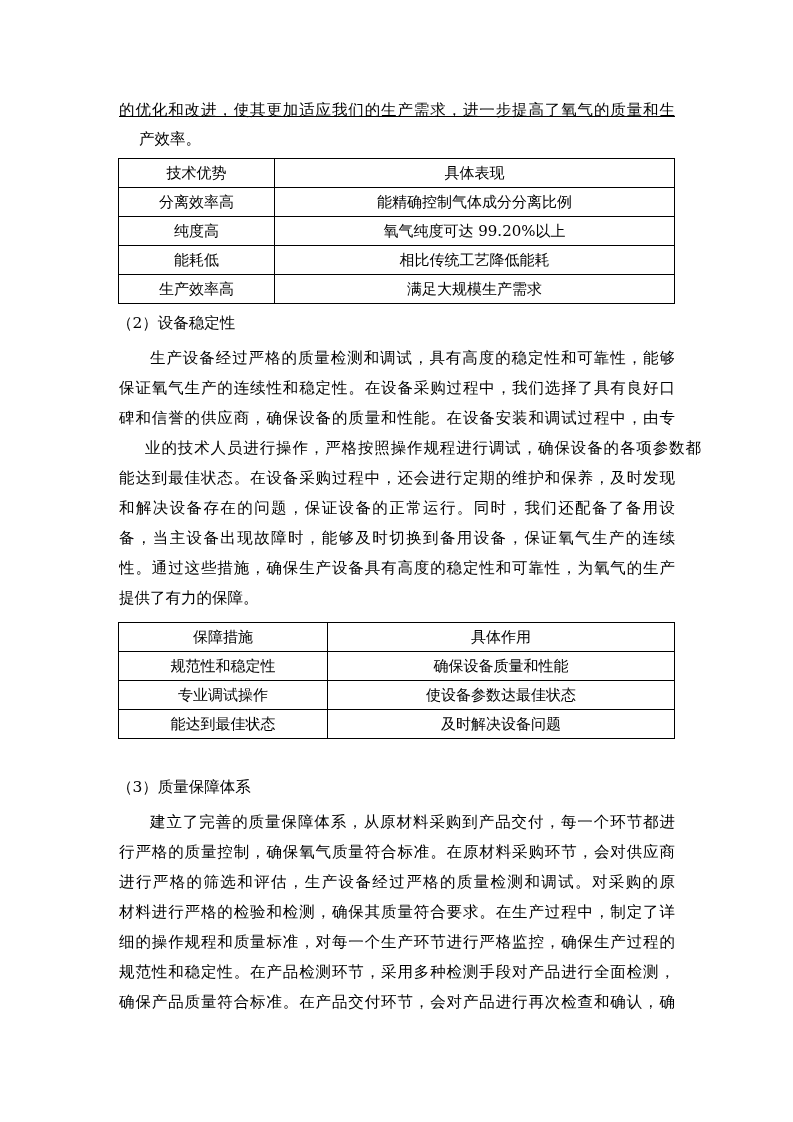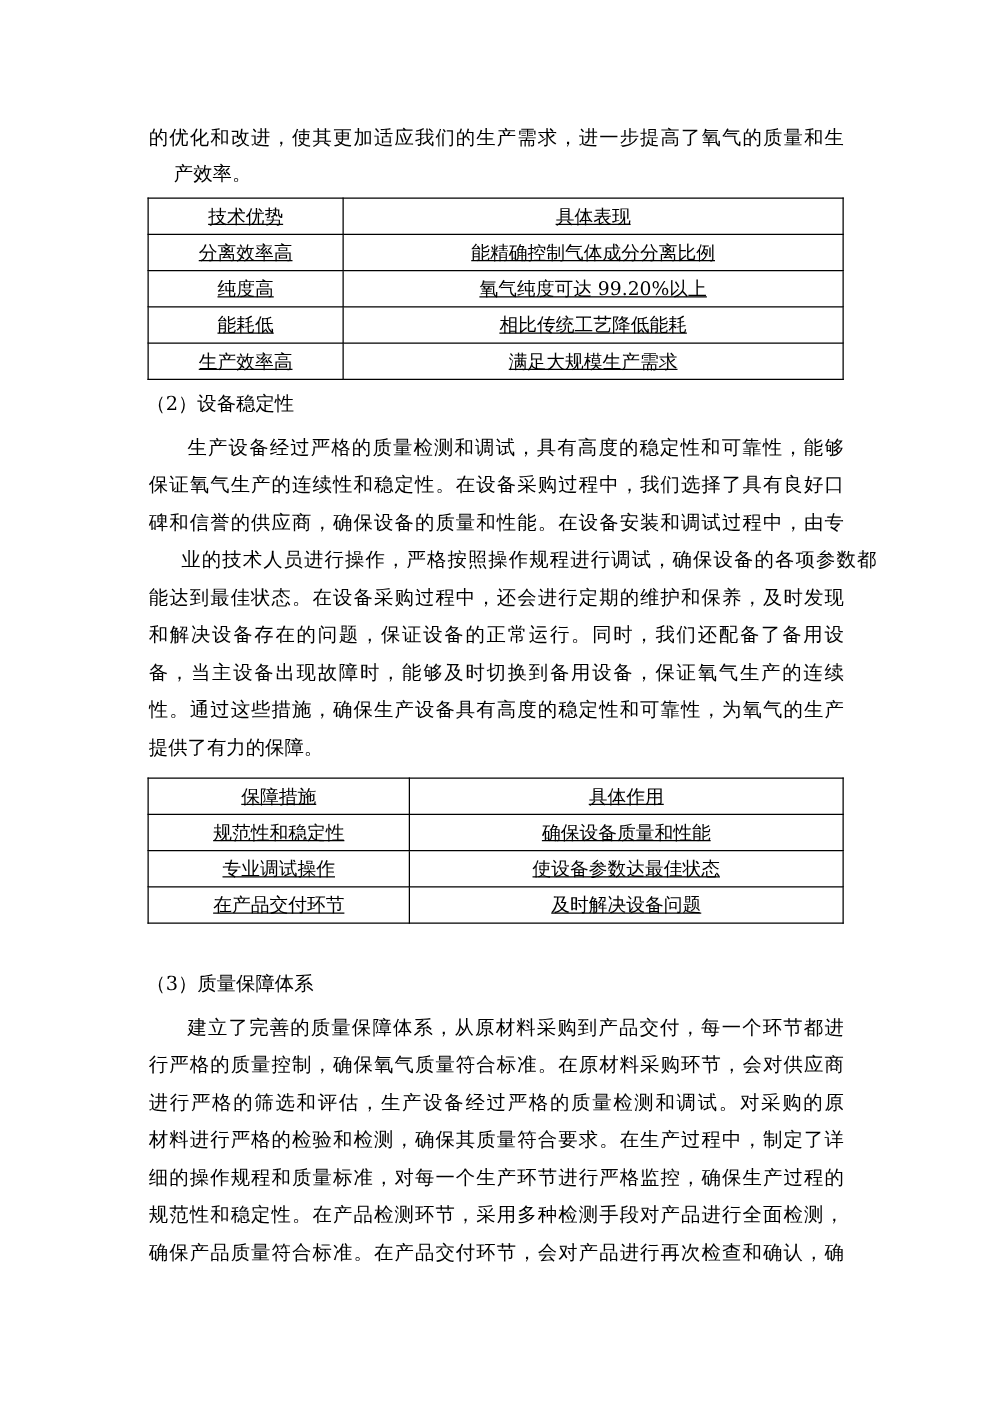--- a/index.html
+++ b/index.html
@@ -47,39 +47,38 @@
       height: 29px;
       line-height: 29px;
       white-space: nowrap;
     }
     table.doc-table {
       position: absolute;
       left: -1px;
       border-collapse: collapse;
       width: 556px;
       table-layout: fixed;
-      text-decoration: underline;
     }
     table.doc-table td {
       border: 1.3px solid #000000;
       height: 28px;
       padding: 0;
       text-align: center;
       vertical-align: middle;
       font-size: 15px;
       line-height: 28px;
       white-space: nowrap;
     }
   </style>
 </head>
 <body>
 
 <div class="page">
 
-  <div class="line" style="top:0px;">的优化和改进，使其更加适应我们的生产需求，进一步提高了氧气的质量和生</div>
+  <div class="line" style="top:0px;text-decoration:underline;">的优化和改进，使其更加适应我们的生产需求，进一步提高了氧气的质量和生</div>
   <div class="line last" style="top:29px;margin-left:20px;">产效率。</div>
 
   <table class="doc-table" style="top:62px;">
     <colgroup>
       <col style="width:156px;">
       <col style="width:400px;">
     </colgroup>
     <tbody>
         <tr>
       <td>技术优势</td>
@@ -128,21 +127,21 @@
     </tr>
     <tr>
       <td>规范性和稳定性</td>
       <td>确保设备质量和性能</td>
     </tr>
     <tr>
       <td>专业调试操作</td>
       <td>使设备参数达最佳状态</td>
     </tr>
     <tr>
-      <td>在产品交付环节</td>
+      <td>能达到最佳状态</td>
       <td>及时解决设备问题</td>
     </tr>
   </tbody>
     </table>
 
   <div class="heading" style="top:677px;">（3）质量保障体系</div>
 
   <div class="line indent" style="top:712px;">建立了完善的质量保障体系，从原材料采购到产品交付，每一个环节都进</div>
   <div class="line" style="top:742px;">行严格的质量控制，确保氧气质量符合标准。在原材料采购环节，会对供应商</div>
   <div class="line" style="top:772px;">进行严格的筛选和评估，生产设备经过严格的质量检测和调试。对采购的原</div>

